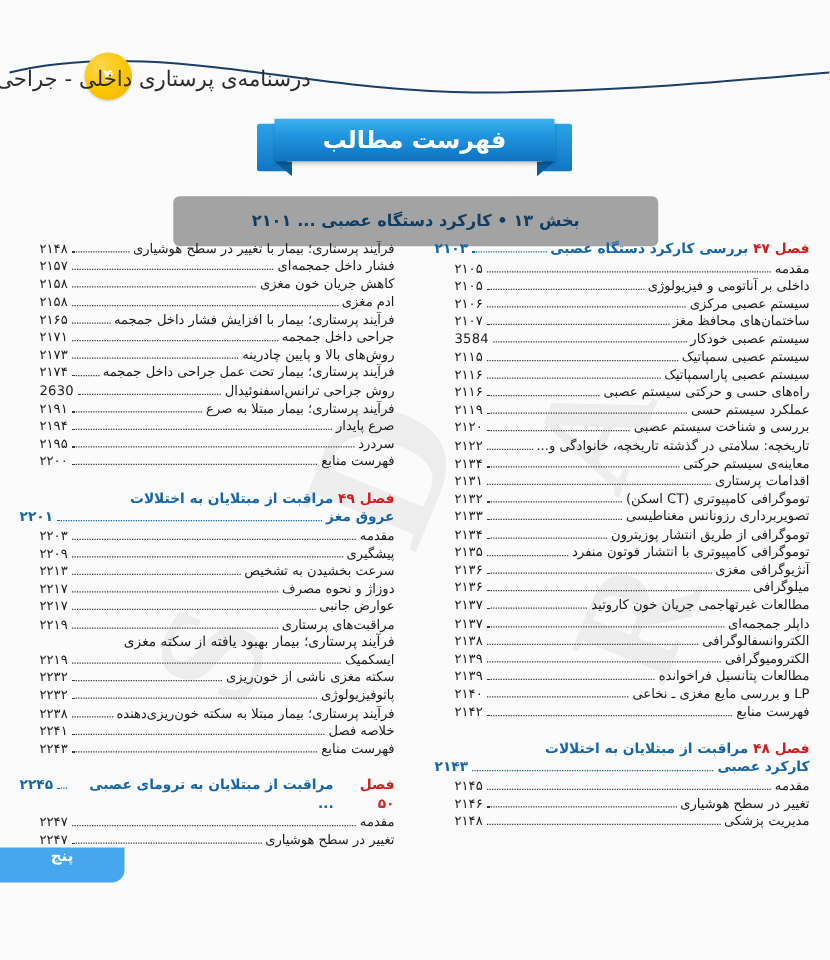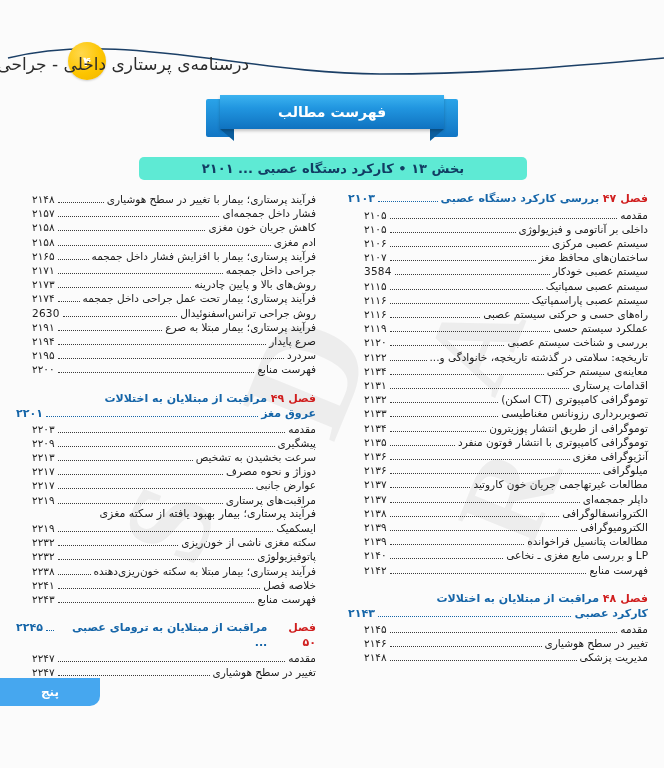--- a/index.html
+++ b/index.html
@@ -89,39 +89,39 @@
     left: 14px; top: 0;
     width: 224px; height: 34px;
     background: linear-gradient(180deg, #3cb3f0 0%, #2196e0 38%, #0f72c0 100%);
     display: flex;
     align-items: center;
     justify-content: center;
     box-shadow: 0 2px 3px rgba(0,0,0,0.22);
   }
   .banner-main span {
     color: #ffffff;
-    font-size: 14px;
+    font-size: 19px;
     font-weight: bold;
     letter-spacing: 0.5px;
   }
   .banner-fold-l, .banner-fold-r {
     position: absolute;
     top: 34px;
     width: 14px; height: 12px;
     background: #0b5e9e;
   }
   .banner-fold-l { left: 14px; clip-path: polygon(0 0, 100% 0, 100% 100%); }
   .banner-fold-r { right: 14px; clip-path: polygon(0 0, 100% 0, 0 100%); }
 
   
   .section-bar {
     position: absolute;
     left: 139px; top: 157px;
-    width: 388px; height: 23px;
-    background: #5eead4;
+    width: 388px; height: 40px;
+    background: #a3a3a3;
     border-radius: 5px;
     display: flex;
     align-items: center;
     justify-content: center;
     z-index: 2;
   }
   .section-bar span {
     color: #123d63;
     font-size: 13px;
     font-weight: bold;
@@ -198,21 +198,21 @@
   }
 
   
   .footer-tab {
     position: absolute;
     left: 0; bottom: 62px;
     width: 100px; height: 28px;
     background: #46a7ef;
     border-radius: 0 0 10px 0;
     display: flex;
-    align-items: center;
+    align-items: flex-start;
     justify-content: center;
     z-index: 3;
   }
   .footer-tab span {
     color: #ffffff;
     font-size: 12px;
     font-weight: bold;
   }
 </style>
 </head>

